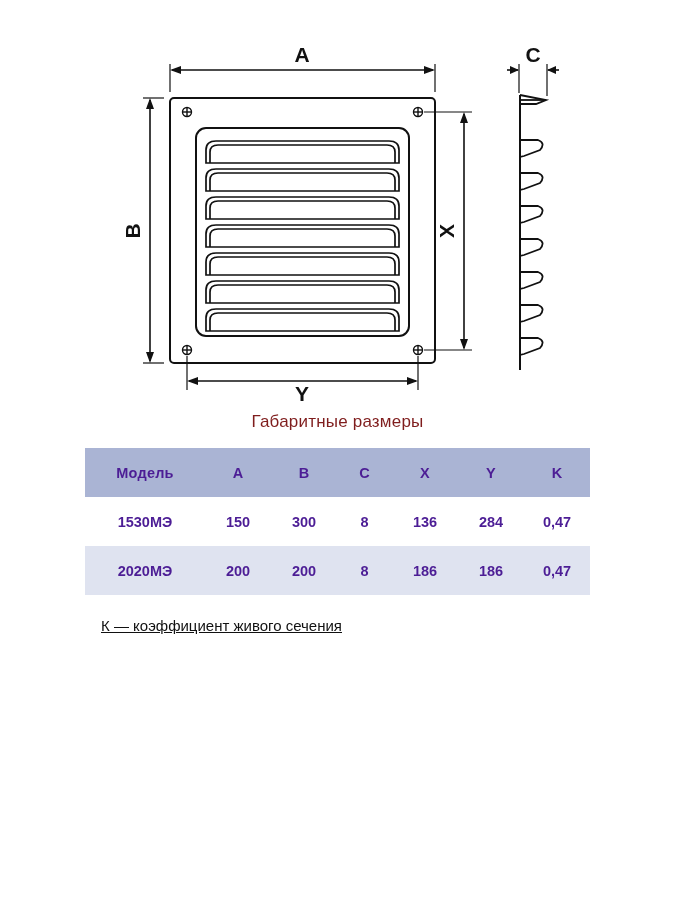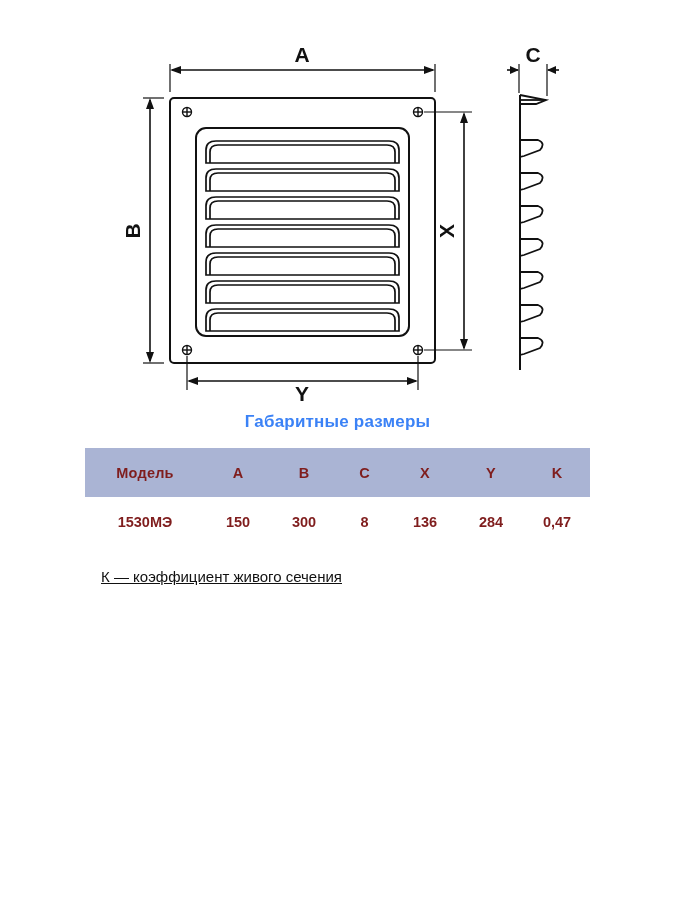--- a/index.html
+++ b/index.html
@@ -31,37 +31,37 @@
   
   #table-section {
     position: absolute;
     left: 0;
     top: 412px;
     width: 675px;
   }
   .table-title {
     text-align: center;
     font-size: 17px;
-    font-weight: bold;
-    color: #3b82f6;
+    font-weight: normal;
+    color: #7f1d1d;
     margin: 0 0 16px 0;
     letter-spacing: 0.2px;
   }
   table.dims {
     border-collapse: collapse;
     width: 485px;
     margin: 0 auto;
     table-layout: fixed;
   }
   table.dims th,
   table.dims td {
     text-align: center;
     font-size: 14.5px;
     font-weight: bold;
-    color: #7f1d1d;
+    color: #4c1d95;
     padding: 0;
     height: 49px;
     vertical-align: middle;
   }
   table.dims thead tr {
     background: #aab4d4;
   }
   table.dims thead th {
     font-size: 14.5px;
     letter-spacing: 0.2px;
@@ -262,17 +262,26 @@
     <tbody>
       <tr class="odd">
         <td>1530МЭ</td>
         <td>150</td>
         <td>300</td>
         <td>8</td>
         <td>136</td>
         <td>284</td>
         <td>0,47</td>
       </tr>
+      <tr class="even">
+        <td>2020МЭ</td>
+        <td>200</td>
+        <td>200</td>
+        <td>8</td>
+        <td>186</td>
+        <td>186</td>
+        <td>0,47</td>
+      </tr>
     </tbody>
   </table>
 
   <div class="footnote">К — коэффициент живого сечения</div>
 </div>
 
 </body></html>

